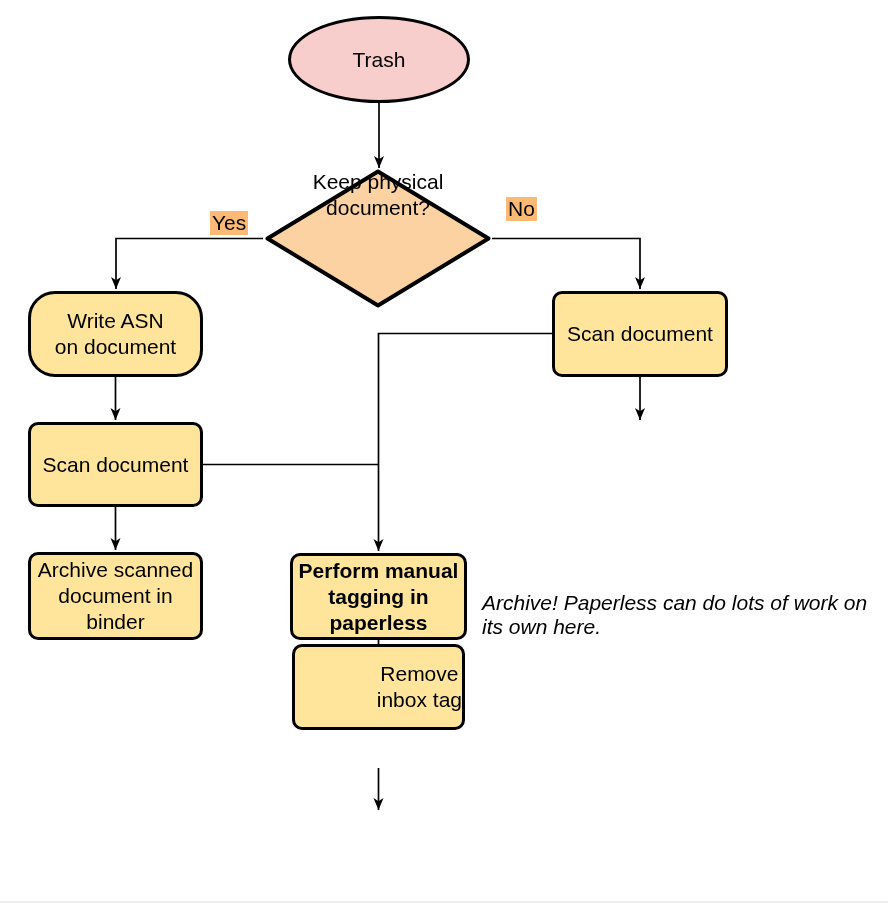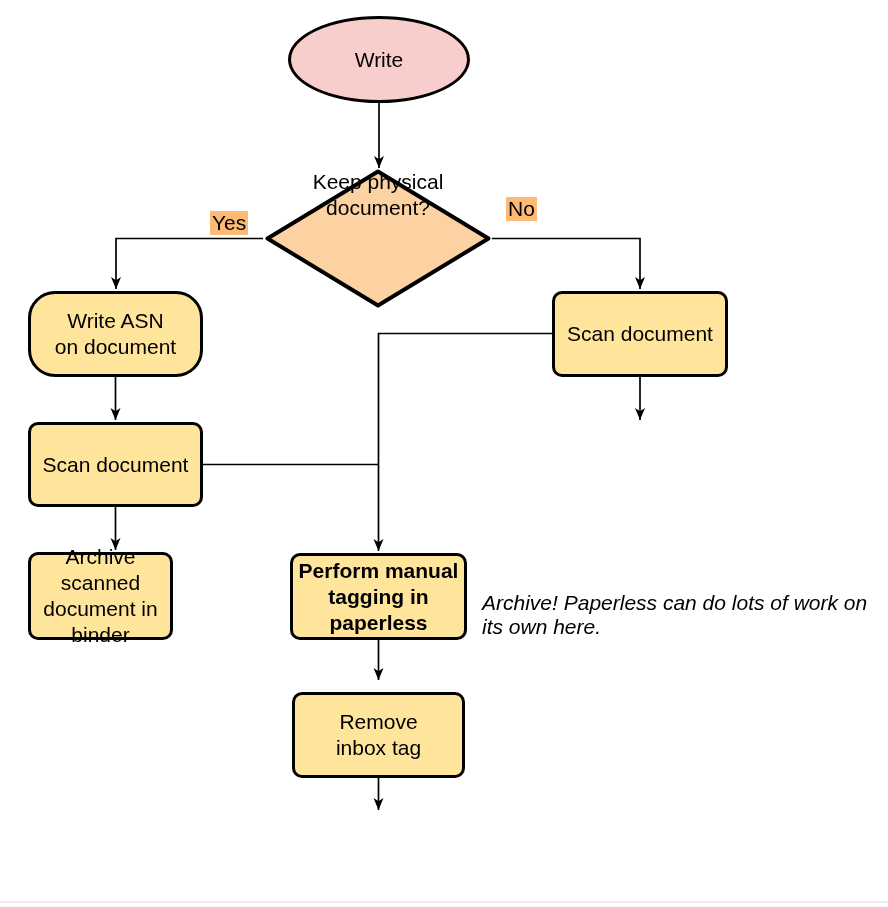--- a/index.html
+++ b/index.html
@@ -75,21 +75,21 @@
     <path d="M115.5,377 L115.5,420" marker-end="url(#arrow)"></path>
     <path d="M115.5,507 L115.5,550" marker-end="url(#arrow)"></path>
     <path d="M203,464.5 L378.5,464.5"></path>
     <path d="M552,333.5 L378.5,333.5 L378.5,551" marker-end="url(#arrow)"></path>
     <path d="M640,377 L640,420" marker-end="url(#arrow)"></path>
     <path d="M378.5,640 L378.5,680" marker-end="url(#arrow)"></path>
     <path d="M378.5,768 L378.5,810" marker-end="url(#arrow)"></path>
   </svg>
 
   <div class="node terminator" style="left:288px;top:16px;width:182px;height:87px;">
-    <span>Write</span>
+    <span>Trash</span>
   </div>
 
   <div class="decision-wrap" style="left:265px;top:169px;width:226px;height:139px;">
     <svg width="226" height="139" viewBox="0 0 226 139">
       <polygon points="113,2.5 223.5,69.5 113,136.5 2.5,69.5" style="fill:var(--decision-fill);stroke:var(--stroke);stroke-width:4;stroke-linejoin:round;"></polygon>
     </svg>
     <span class="decision-label">Keep physical
 document?</span>
   </div>
 
@@ -98,38 +98,38 @@
 
   <div class="node process" style="left:28px;top:291px;width:175px;height:86px;border-radius:27px;">
     <span>Write ASN
 on document</span>
   </div>
 
   <div class="node process" style="left:28px;top:422px;width:175px;height:85px;">
     <span>Scan document</span>
   </div>
 
-  <div class="node process" style="left:28px;top:552px;width:145px;height:88px;">
+  <div class="node process" style="left:28px;top:552px;width:175px;height:88px;">
     <span>Archive scanned
 document in
 binder</span>
   </div>
 
   <div class="node process" style="left:552px;top:291px;width:176px;height:86px;">
     <span>Scan document</span>
   </div>
 
 
   <div class="node process" style="left:290px;top:553px;width:177px;height:87px;font-weight:bold;">
     <span>Perform manual
 tagging in
 paperless</span>
   </div>
 
-  <div class="node process" style="left:292px;top:692px;width:173px;height:86px;">
+  <div class="node process" style="left:292px;top:644px;width:173px;height:86px;justify-content:flex-end;">
     <span>Remove
 inbox tag</span>
   </div>
 
 
   <div class="note">Archive! Paperless can do lots of work on
 its own here.</div>
 
   <div class="bottom-divider"></div>
 

